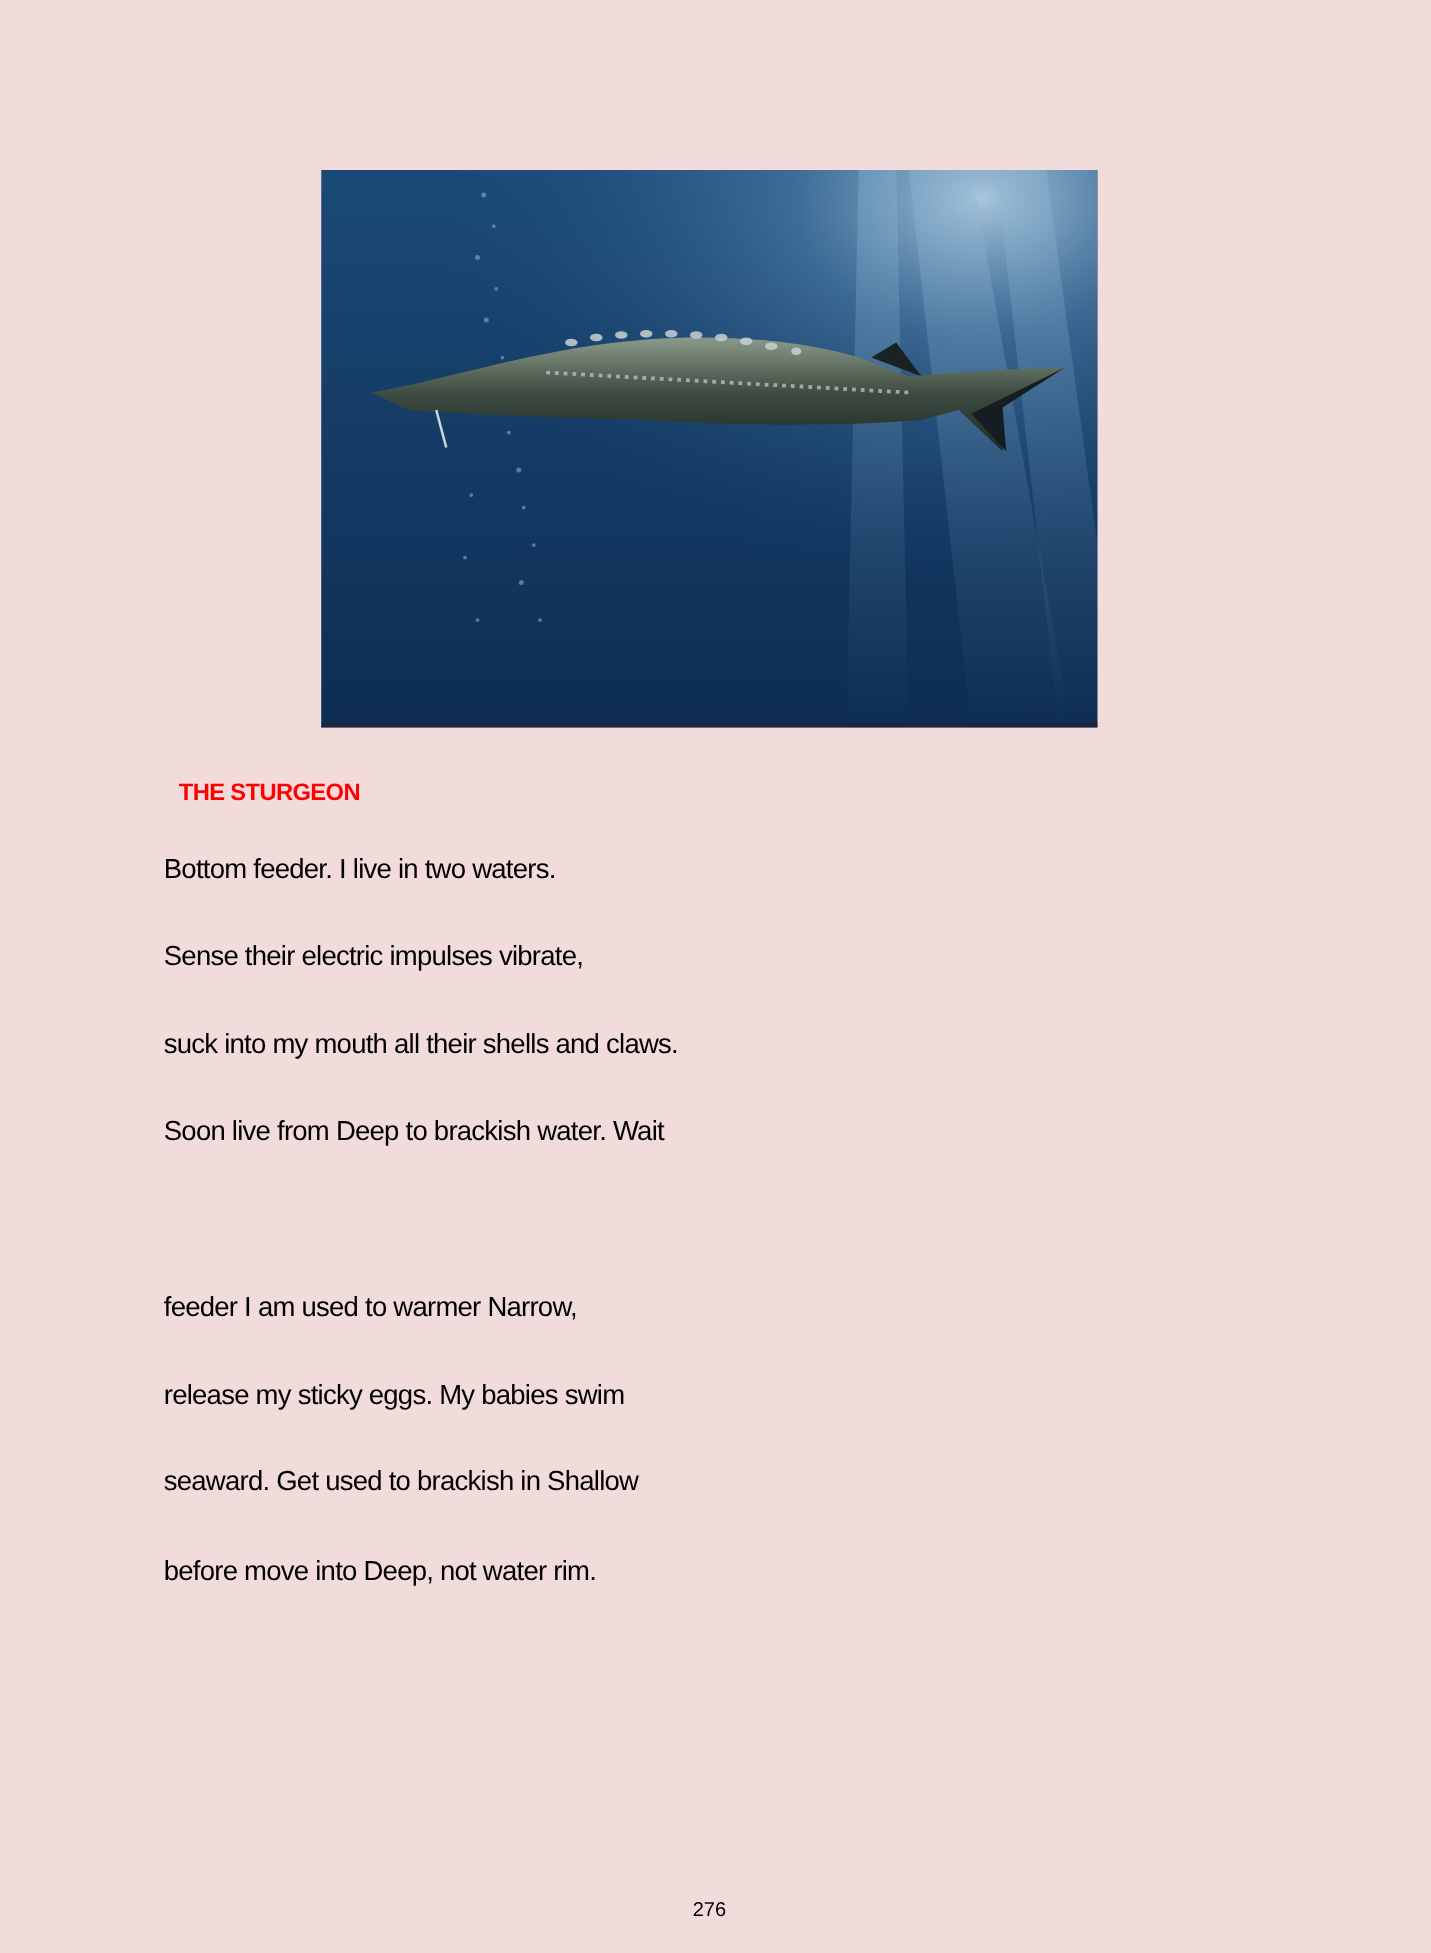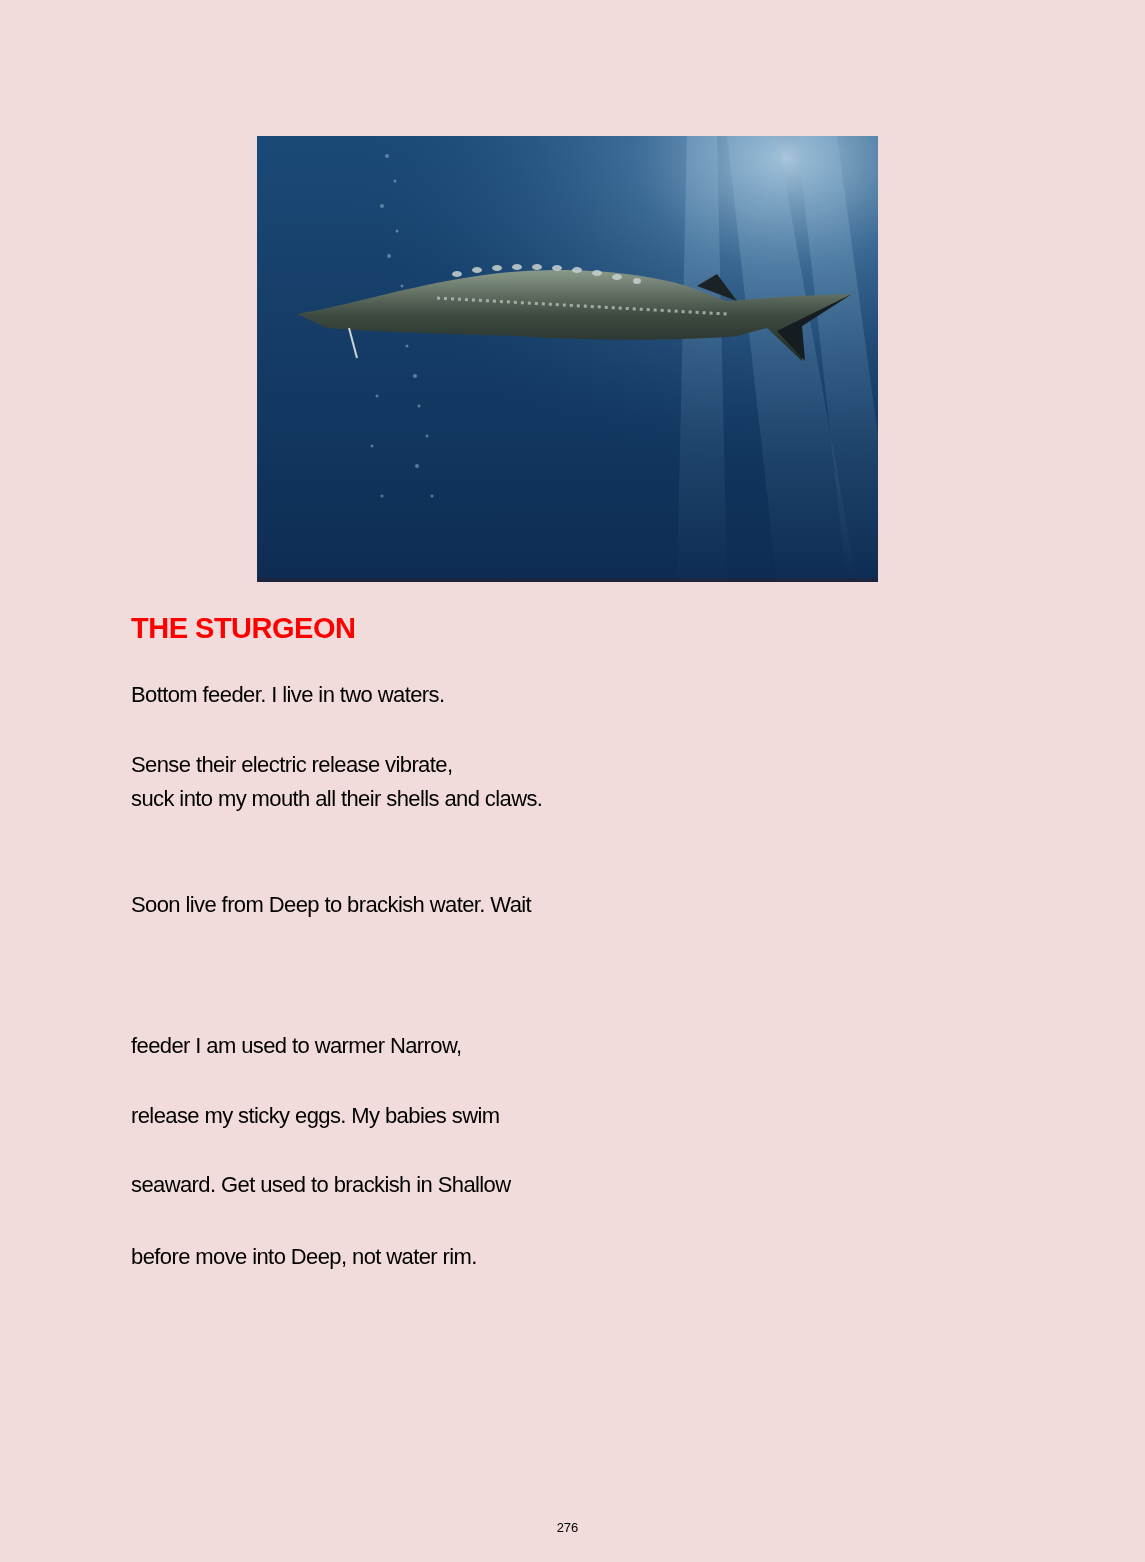--- a/index.html
+++ b/index.html
@@ -20,38 +20,38 @@
   .photo svg { position: absolute; left: 0; top: 0; }
   .photo .bottom-edge {
     position: absolute; left: 0; bottom: 0; width: 100%; height: 4px;
     background: #1a2540;
   }
   .title {
     position: absolute;
     left: 131px; top: 612px;
     color: #ff0000;
     font-weight: bold;
-    font-size: 29px;
+    font-size: 19px;
     letter-spacing: -0.5px;
-    margin: 0;
+    margin: 12px;
   }
   .line {
     position: absolute;
     left: 131px;
     white-space: nowrap;
     font-size: 22px;
     color: #000;
     letter-spacing: -0.6px;
   }
   .page-num {
     position: absolute;
     left: 0; width: 1135px;
     top: 1520px;
     text-align: center;
-    font-size: 13px;
+    font-size: 16px;
     color: #000;
   }
 </style>
 </head>
 <body>
 
 <div class="photo" role="img" aria-label="Sturgeon swimming underwater with sunlight rays and bubbles">
   <svg width="621" height="446" viewBox="0 0 621 446">
     <defs>
       <radialGradient id="sun" cx="0.85" cy="0.05" r="0.7">
@@ -112,22 +112,22 @@
       <line x1="92" y1="192" x2="100" y2="222" stroke="#cdd6d4" stroke-width="2"></line>
     </g>
   </svg>
   <div class="bottom-edge"></div>
 </div>
 
 <h1 class="title">THE STURGEON</h1>
 
 <div>
   <div class="line" style="top:682px">Bottom feeder. I live in two waters.</div>
-  <div class="line" style="top:752px">Sense their electric release vibrate,</div>
-  <div class="line" style="top:786px">suck into my mouth all their shells and claws.</div>
+  <div class="line" style="top:752px">Sense their electric impulses vibrate,</div>
+  <div class="line" style="top:822px">suck into my mouth all their shells and claws.</div>
   <div class="line" style="top:892px">Soon live from Deep to brackish water. Wait</div>
 </div>
 
 <div>
   <div class="line" style="top:1033px">feeder I am used to warmer Narrow,</div>
   <div class="line" style="top:1103px">release my sticky eggs. My babies swim</div>
   <div class="line" style="top:1172px">seaward. Get used to brackish in Shallow</div>
   <div class="line" style="top:1244px">before move into Deep, not water rim.</div>
 </div>
 

